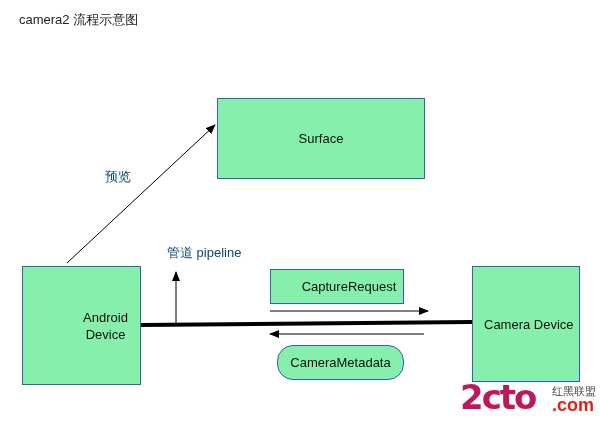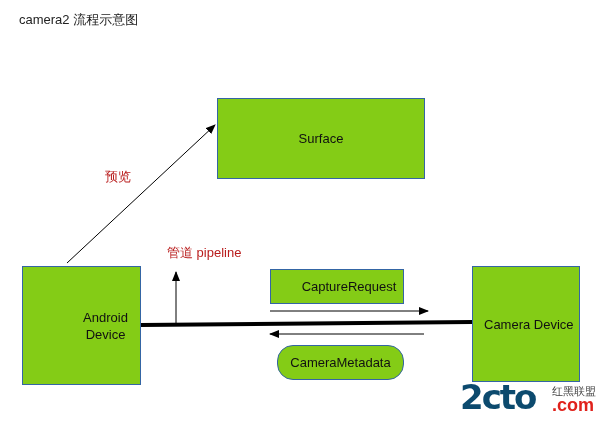--- a/index.html
+++ b/index.html
@@ -1,29 +1,29 @@
 <!DOCTYPE html>
 <html><head>
   <meta charset="utf-8">
   <style>
     html, body { margin: 0; padding: 0; background: #ffffff; }
     body { width: 600px; height: 424px; position: relative; overflow: hidden; font-family: "Liberation Sans", "DejaVu Sans", sans-serif; color: #111; }
     .title { position: absolute; left: 19px; top: 11px; font-size: 13px; color: #222; white-space: nowrap; }
-    .box { position: absolute; background: #84cc16; border: 1px solid #3465a4; box-sizing: border-box; display: flex; align-items: center; justify-content: center; text-align: center; font-size: 13px; color: #111; line-height: 17px; }
+    .box { position: absolute; background: #86efac; border: 1px solid #3465a4; box-sizing: border-box; display: flex; align-items: center; justify-content: center; text-align: center; font-size: 13px; color: #111; line-height: 17px; }
     #surface-box { left: 217px; top: 98px; width: 208px; height: 81px; flex-direction: column; }
     #android-box { left: 22px; top: 266px; width: 119px; height: 119px; padding-left: 48px; }
     #camera-box { left: 472px; top: 266px; width: 108px; height: 116px; justify-content: flex-start; padding-left: 11px; white-space: nowrap; overflow: hidden; }
     #capture-box { left: 270px; top: 269px; width: 134px; height: 35px; padding-left: 24px; }
     #metadata-box { left: 277px; top: 345px; width: 127px; height: 35px; border-radius: 16px; }
-    .label { position: absolute; font-size: 13px; color: #b91c1c; white-space: nowrap; }
+    .label { position: absolute; font-size: 13px; color: #0c4a6e; white-space: nowrap; }
     #preview-label { left: 105px; top: 168px; }
     #pipeline-label { left: 146px; top: 244px; margin-left: 21px; }
     svg#lines { position: absolute; left: 0; top: 0; }
     .watermark { position: absolute; left: 460px; top: 381px; width: 140px; height: 40px; }
-    .wm-big { position: absolute; left: 0; top: -4px; font-family: "DejaVu Sans", sans-serif; font-weight: bold; font-size: 34px; color: #0c4a6e; letter-spacing: -2px; }
+    .wm-big { position: absolute; left: 0; top: -4px; font-family: "DejaVu Sans", sans-serif; font-weight: bold; font-size: 34px; color: #be185d; letter-spacing: -2px; }
     .wm-small { position: absolute; left: 92px; top: 3px; font-size: 11px; color: #444; font-family: Liberation Serif, serif; }
     .wm-com { position: absolute; left: 92px; top: 14px; font-size: 18px; font-weight: bold; color: #e0211b; }
   </style>
 </head>
 <body>
 
 <div class="title">camera2  流程示意图</div>
 
 <svg id="lines" width="600" height="424">
   <defs>

